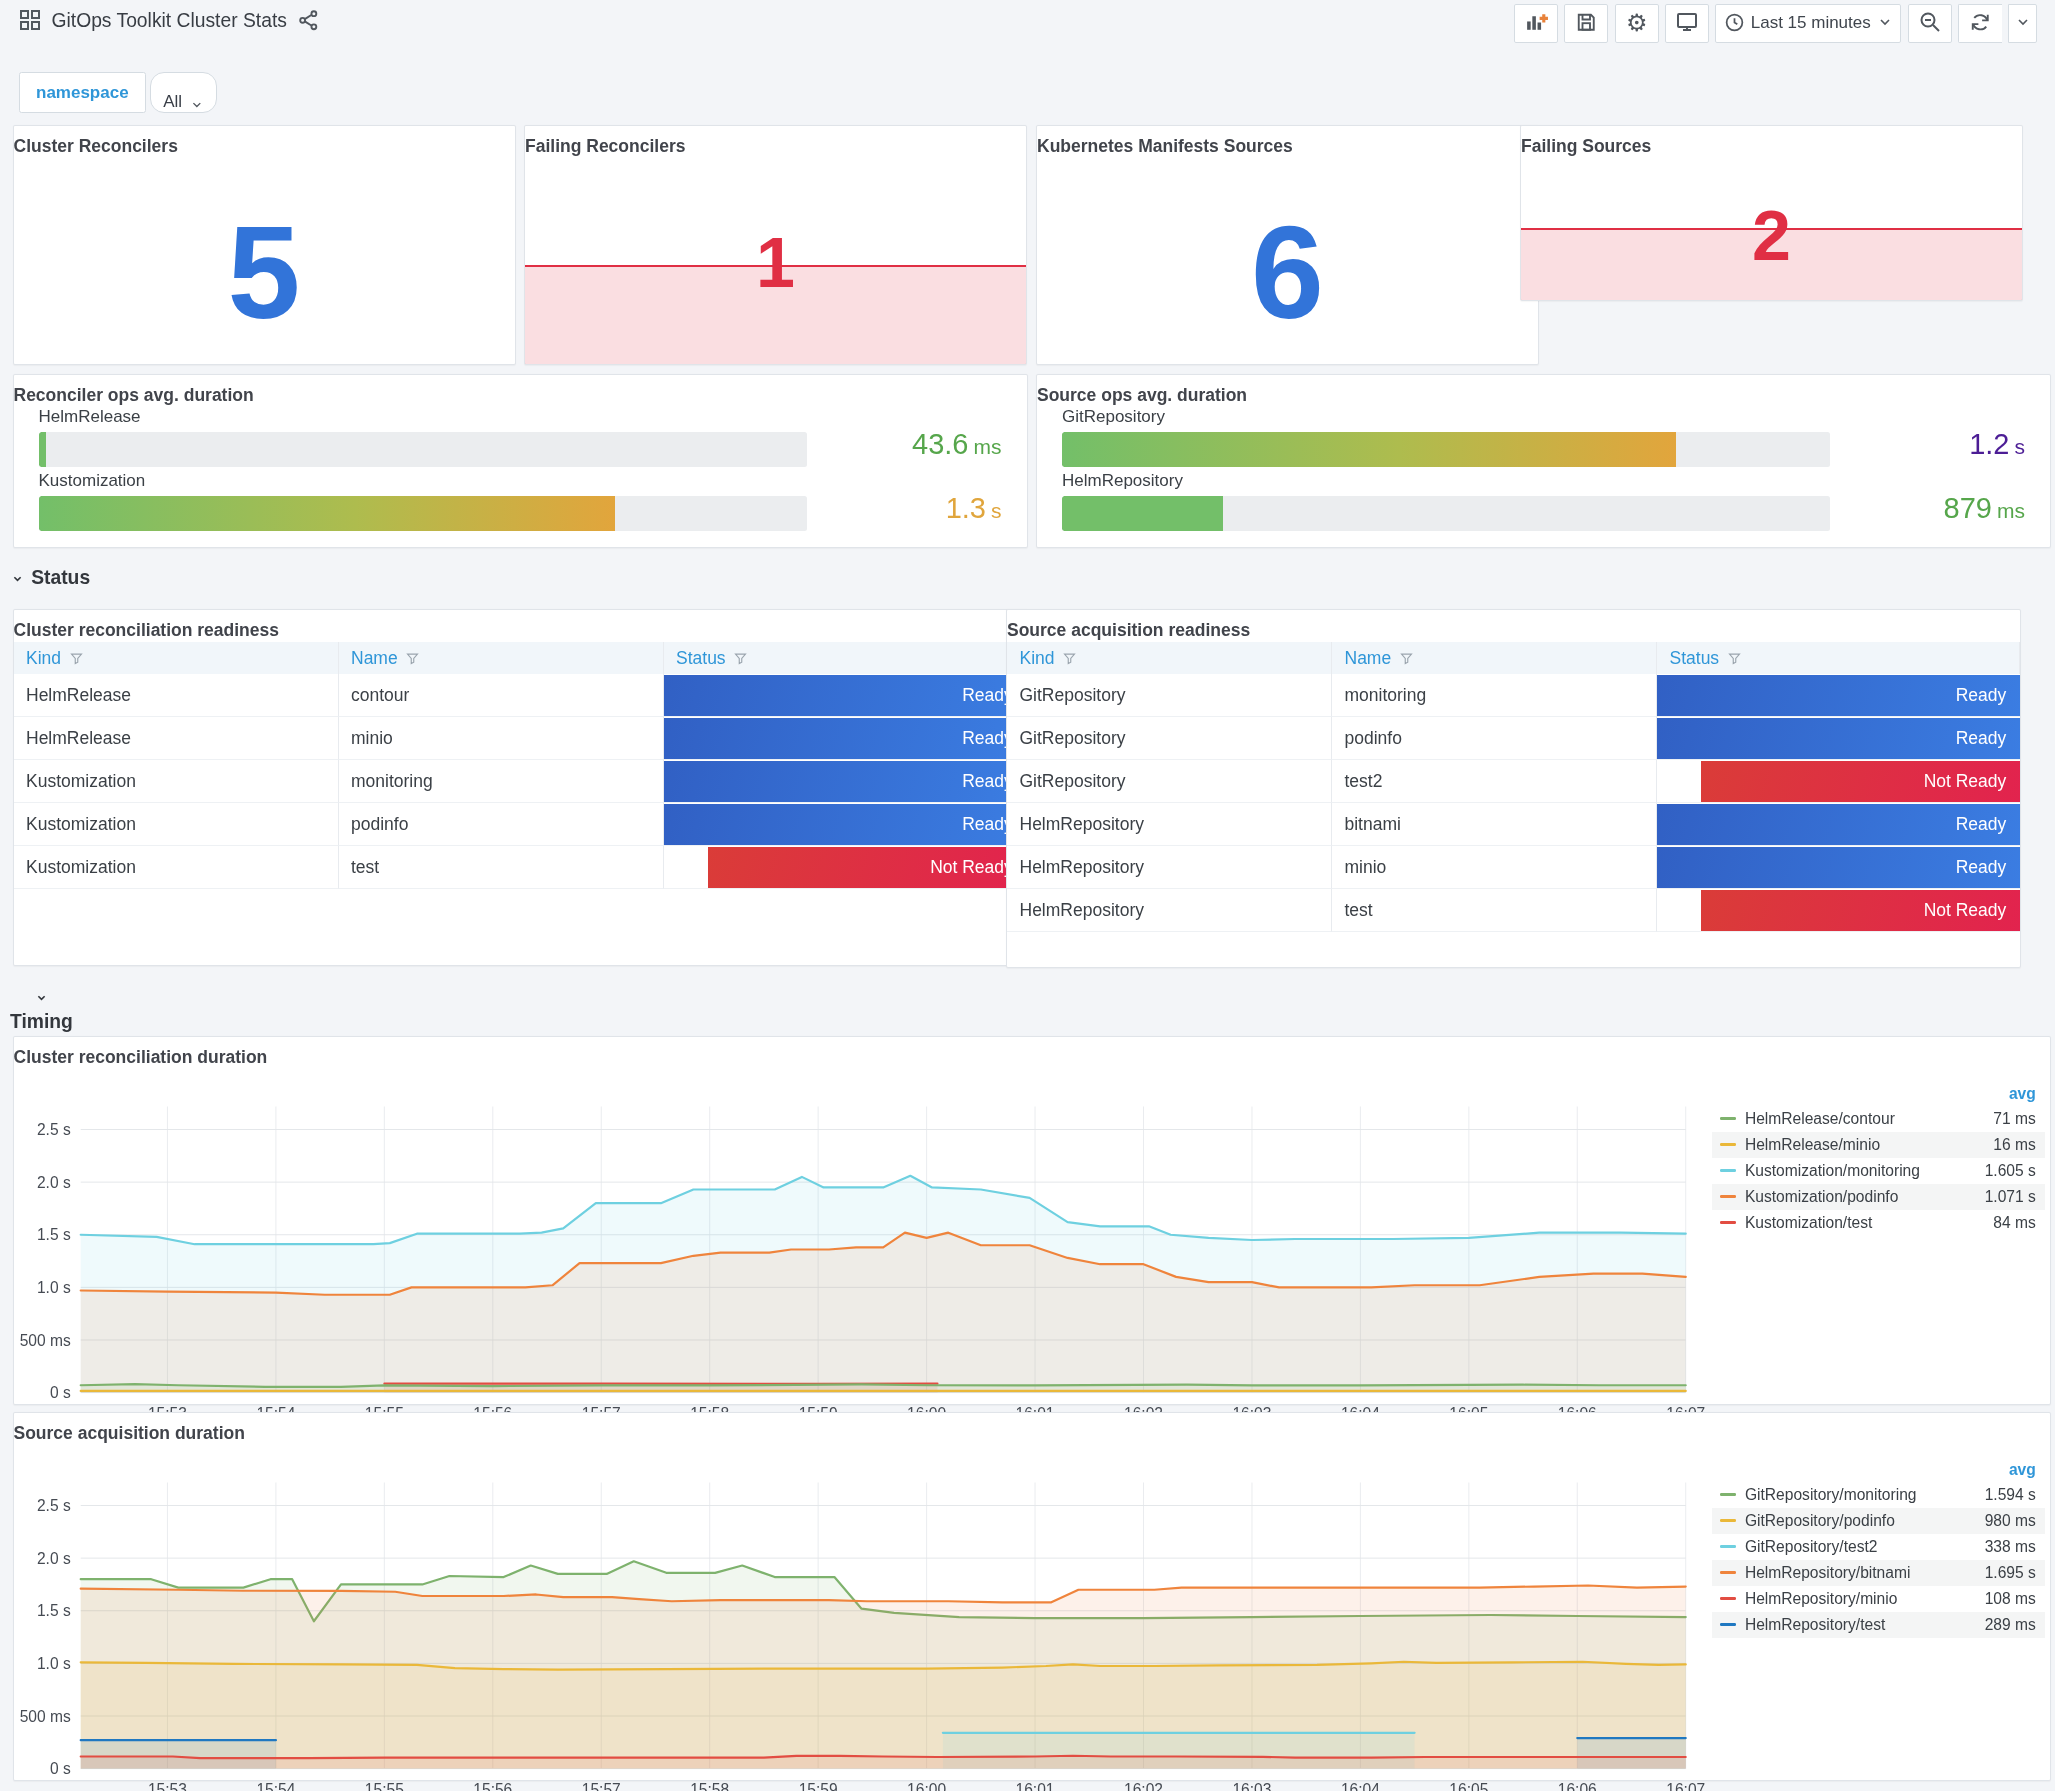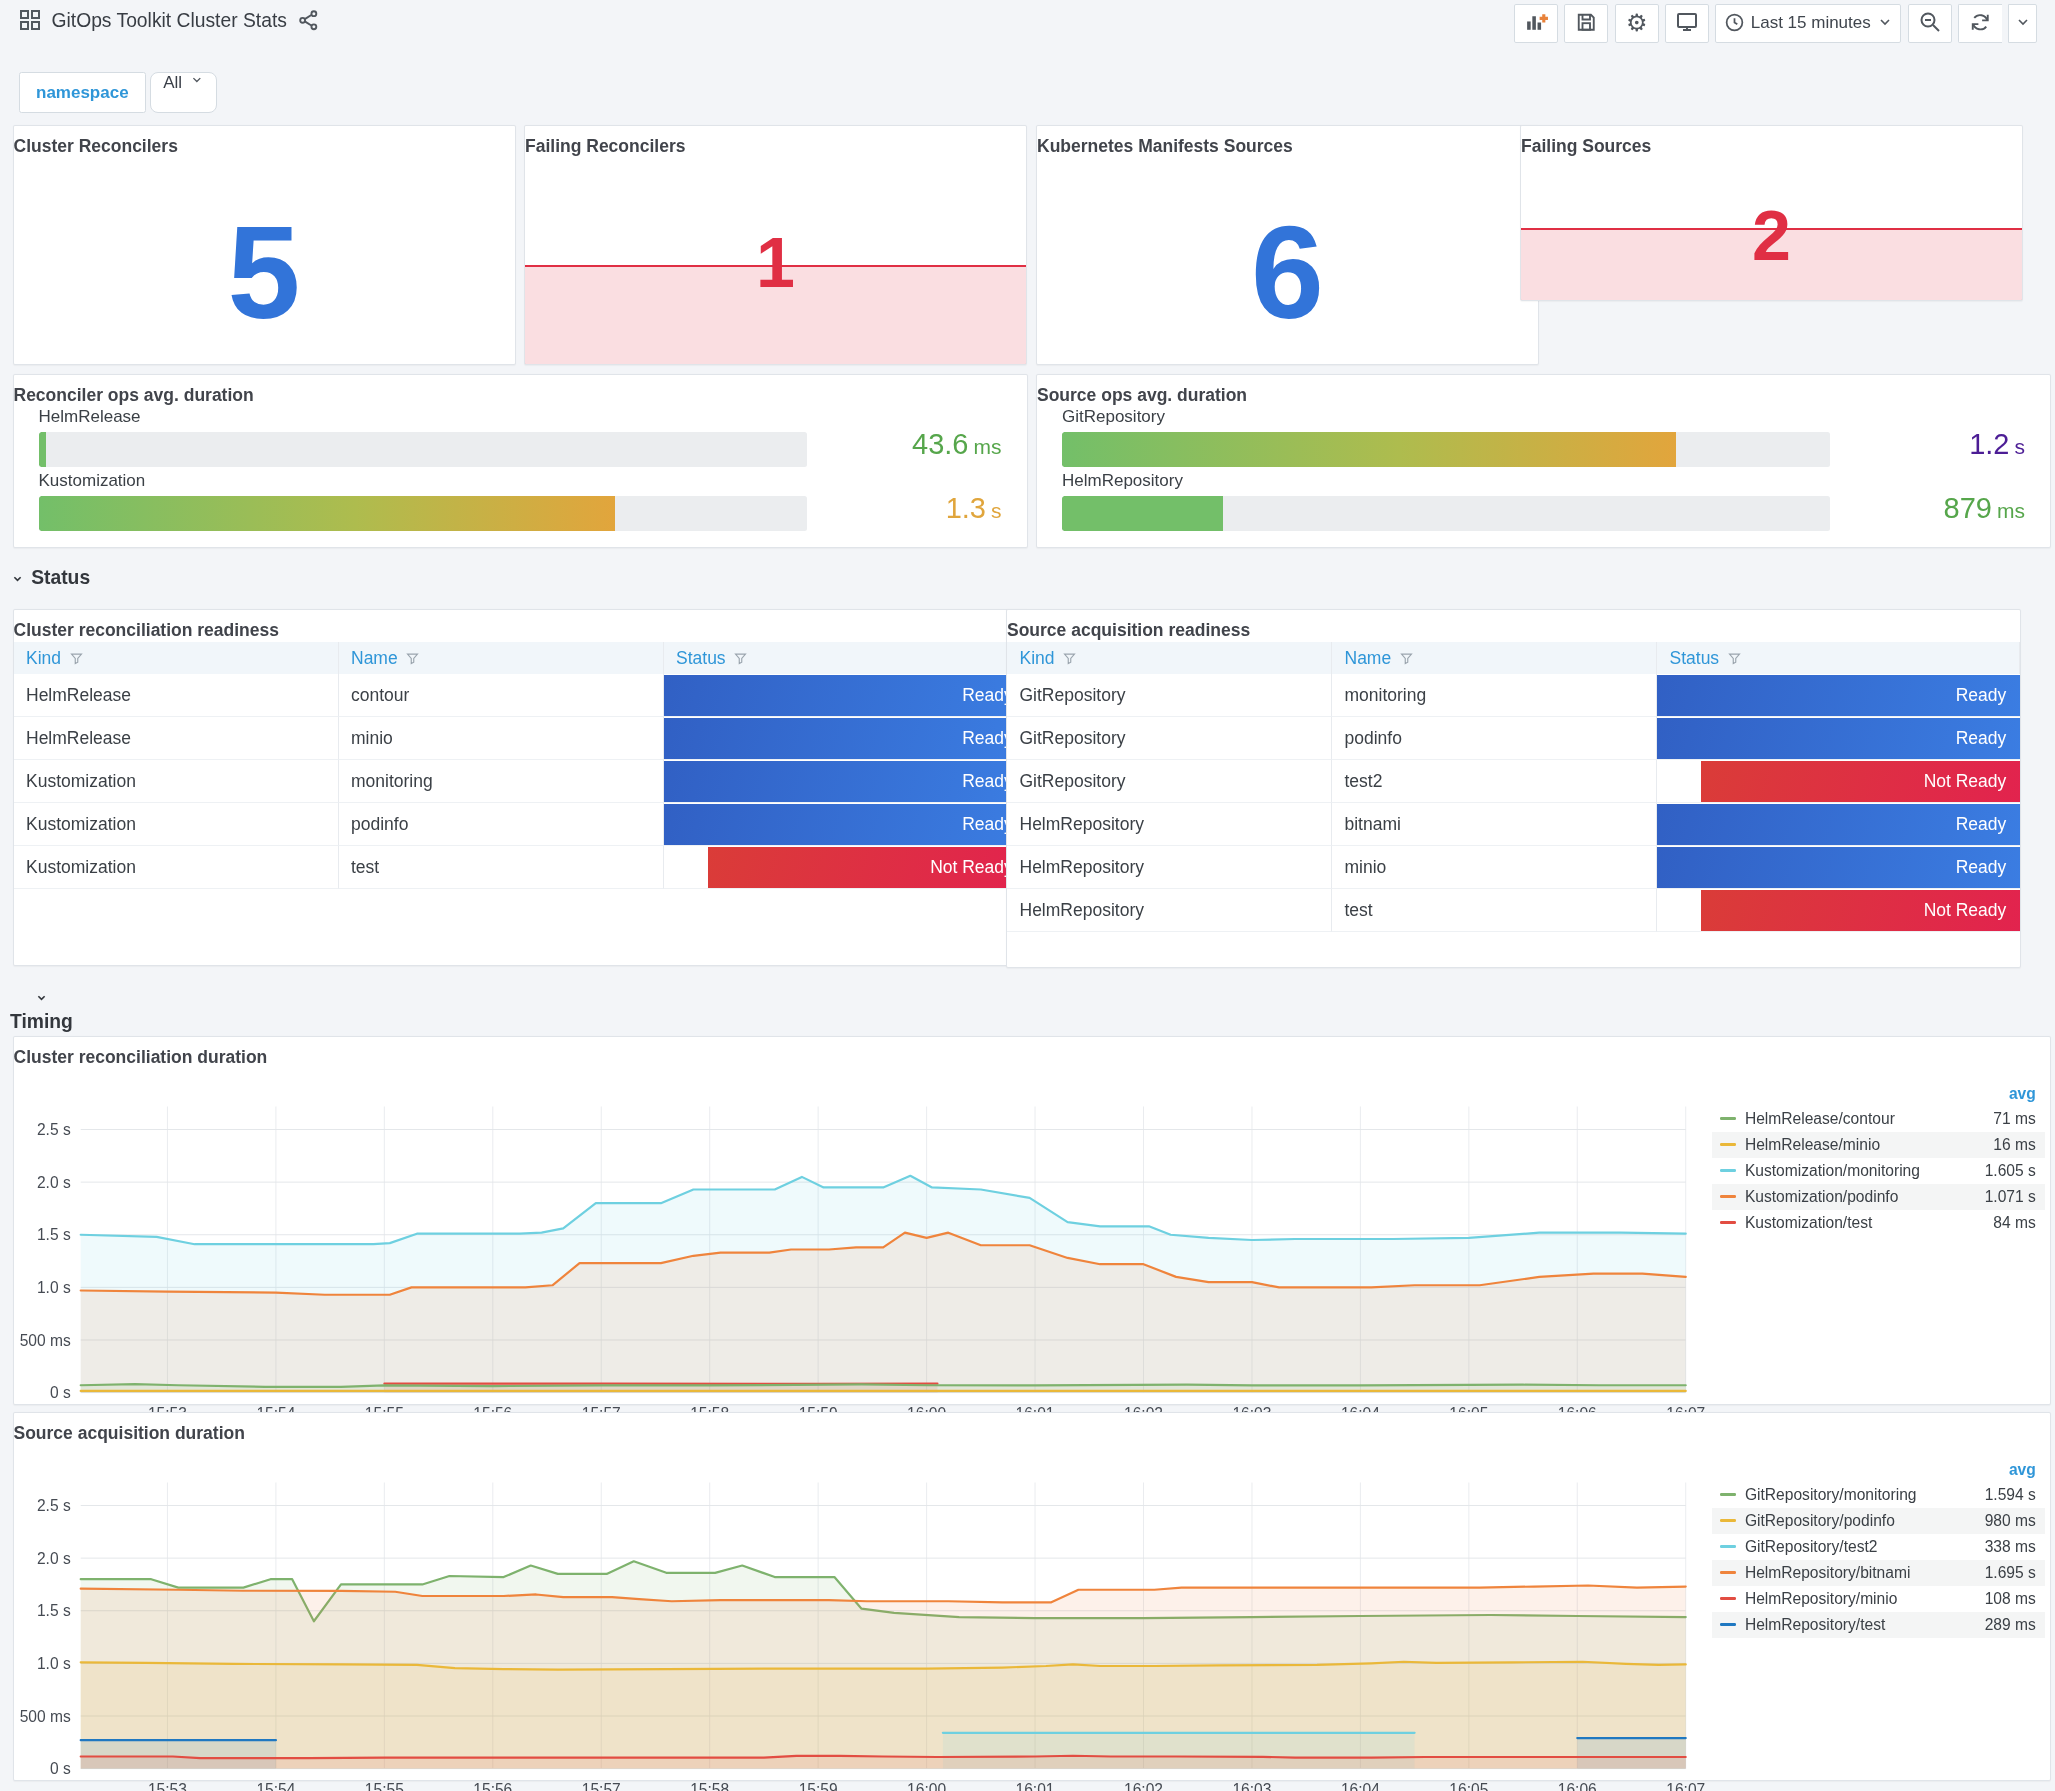--- a/index.html
+++ b/index.html
@@ -14,22 +14,22 @@
   .toolbar{position:absolute;right:19px;top:3.7px;display:flex;align-items:center;gap:6.2px;height:39px;}
   .tbtn{height:39px;min-width:44px;background:#fff;border:0.6px solid #d5dce2;border-radius:1.9px;
         display:flex;align-items:center;justify-content:center;padding:0 7.5px;box-sizing:border-box;gap:6.2px;}
   .tbtn.joined{border-radius:1.9px 0 0 1.9px;border-right:none;}
   .tbtn.joined2{border-radius:0 1.9px 1.9px 0;min-width:29px;padding:0 5px;}
   .timepicker-label{font-size:17px;color:#3f454d;font-weight:500;white-space:nowrap;}
   
   .filters{position:absolute;left:19px;top:72px;display:flex;gap:4px;}
   .var-label{height:39px;background:#fff;border:0.6px solid #d5dce2;border-radius:2.5px;display:flex;
              align-items:center;padding:0 16px;font-size:17px;font-weight:700;color:#2f96d8;}
-  .var-value{height:39px;background:#fff;border:0.6px solid #d5dce2;border-radius:8px;display:flex;
-             align-items:flex-start;padding:0 12.5px;font-size:17px;color:#3a3f48;gap:7.5px;}
+  .var-value{height:39px;background:#fff;border:0.6px solid #d5dce2;border-radius:14px;display:flex;
+             align-items:flex-end;padding:0 12.5px;font-size:17px;color:#3a3f48;gap:7.5px;}
   
   .stat-value{position:absolute;left:0;right:0;text-align:center;font-weight:600;line-height:1;}
   .stat-fill{position:absolute;left:0;right:0;bottom:0;border-top:2.5px solid #e02f44;
              background:rgba(224,47,68,.16);}
   
   .gauge-row{position:absolute;left:25px;right:25px;}
   .gauge-label{font-size:17px;color:#3b4046;margin-bottom:5px;}
   .gauge-track{width:768px;height:35px;background:#ebedef;border-radius:2.5px;overflow:hidden;}
   .gauge-fill{height:100%;border-radius:2.5px 0 0 2.5px;}
   .bar-green{background:#73BF69;}

